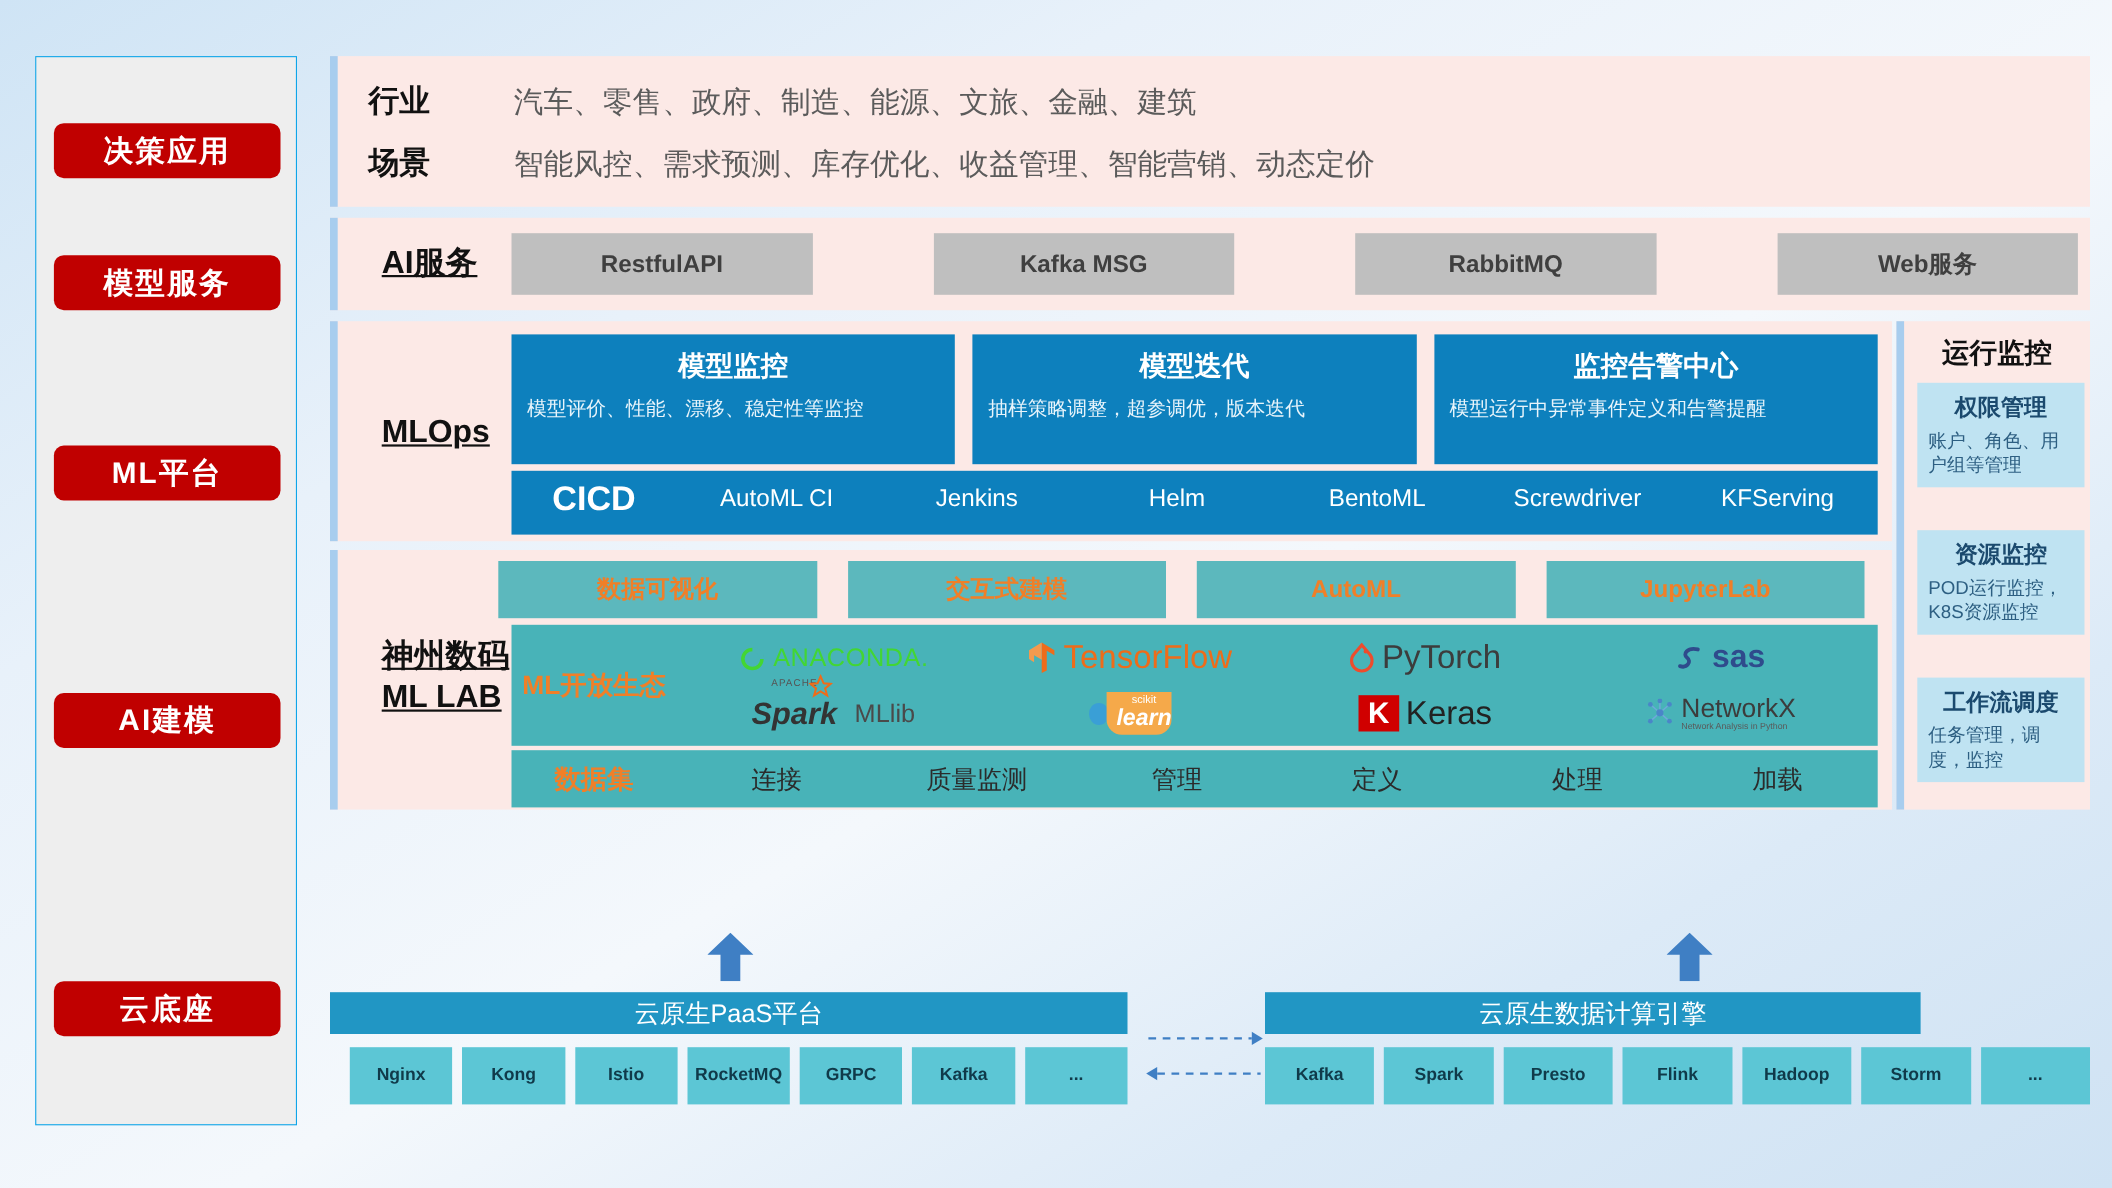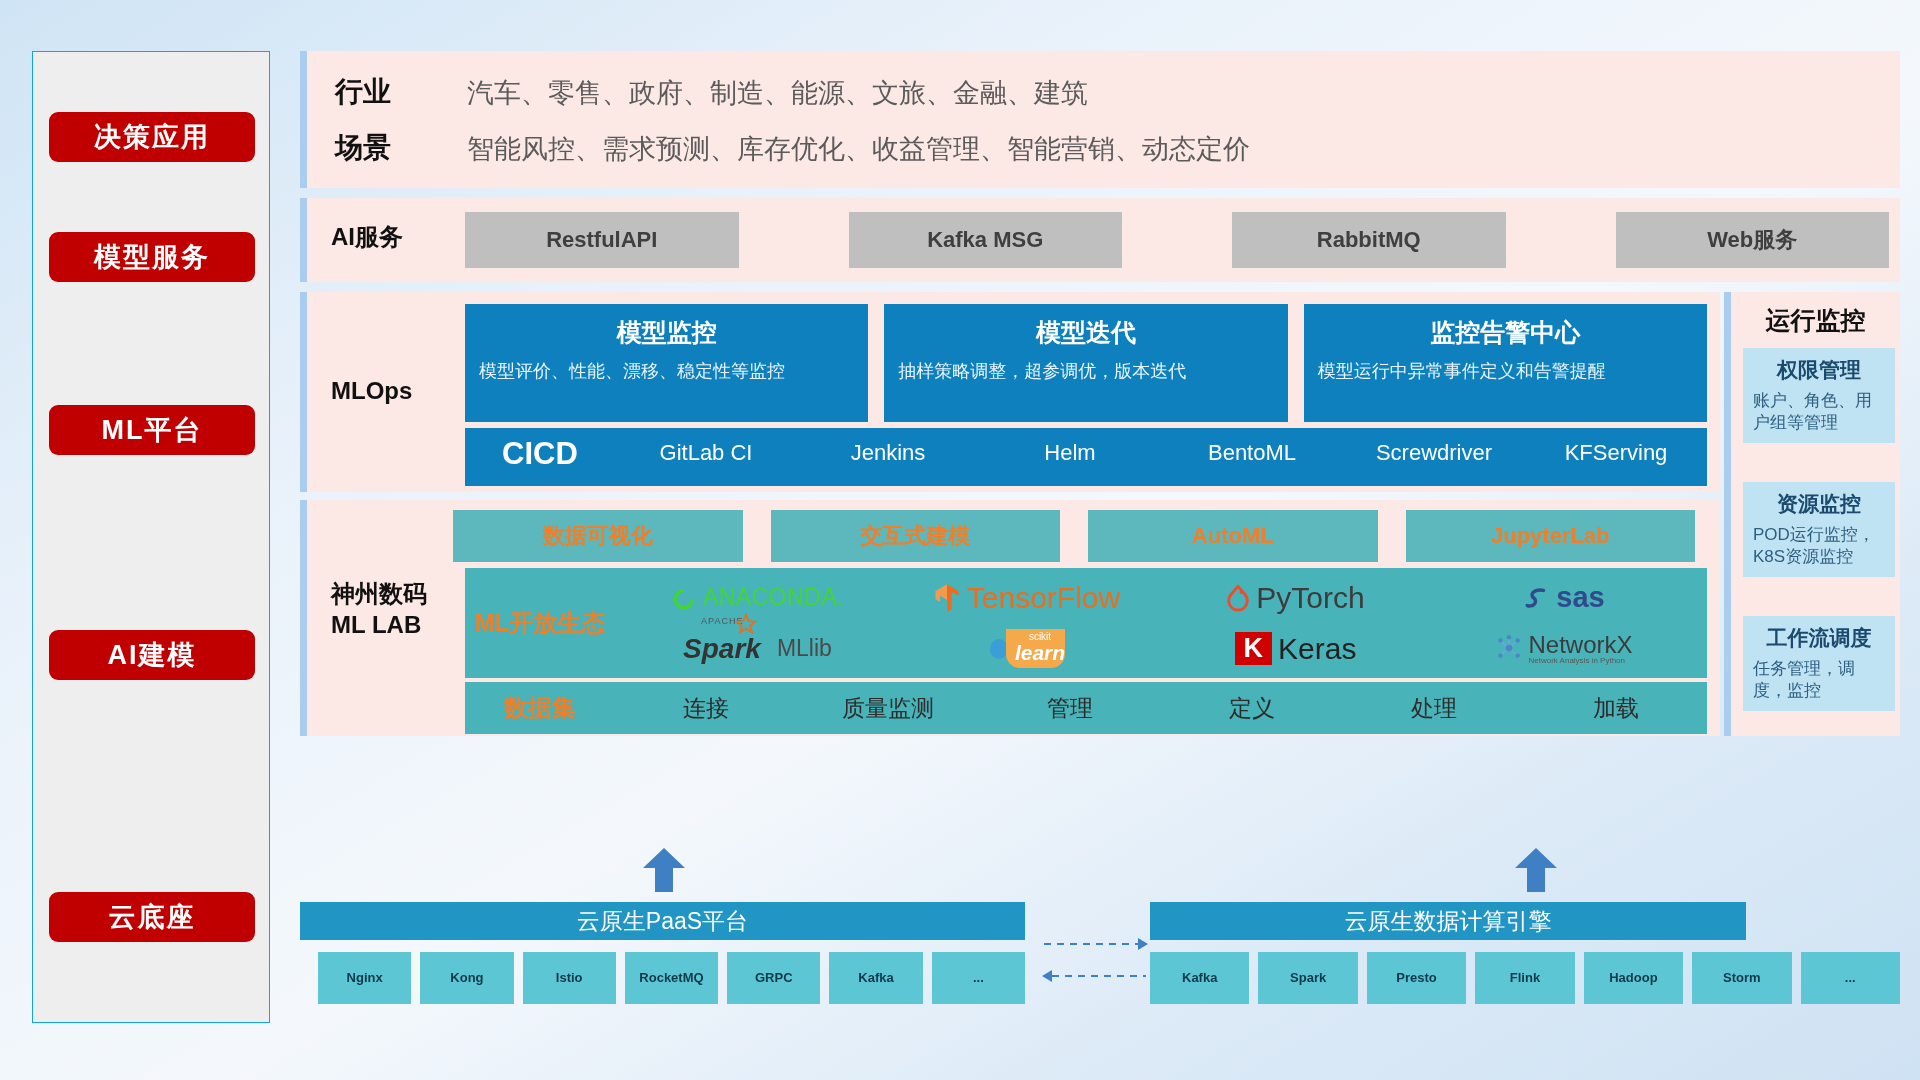--- a/index.html
+++ b/index.html
@@ -30,23 +30,24 @@
   
   #main { position: absolute; left: 300px; top: 0; width: 1600px; height: 1080px; }
 
   .band {
     position: absolute; left: 0; width: 1600px;
     background: #fce9e6;
     border-left: 7px solid #a8cdee;
   }
 
   .band-label {
-    position: absolute; left: 24px;
-    font-size: 24px; font-weight: 700; color: #111;
+    position: absolute; left: 40px;
+    font-size: 29px; font-weight: 700; color: #111;
     line-height: 1.22;
+    text-decoration: underline;
   }
 
   
   #band-industry { top: 51px; height: 137px; }
   .ind-row { position: absolute; left: 160px; font-size: 27px; color: #5b5b5b; white-space: nowrap; }
   .ind-key { position: absolute; left: 28px; font-size: 28px; font-weight: 700; color: #111; }
 
   
   #band-service { top: 198px; height: 84px; }
   #service-chips {
@@ -161,21 +162,21 @@
   }
   #paas-hdr  { left: 300px;  top: 902px; width: 725px; }
   #engine-hdr{ left: 1150px; top: 902px; width: 596px; }
 
   .cloud-row { position: absolute; top: 952px; height: 52px; display: flex; gap: 9px; }
   #paas-row   { left: 318px; width: 707px; }
   #engine-row { left: 1150px; width: 750px; }
   .cloud-chip {
     flex: 1 1 0; background: #5cc6d5;
     display: flex; align-items: center; justify-content: center;
-    text-align: center; color: #103a4a; font-size: 13px; font-weight: 700;
+    text-align: center; color: #103a4a; font-size: 16px; font-weight: 700;
     line-height: 1.1; padding: 2px; word-break: break-word;
   }
 
   
   .up-arrow { position: absolute; width: 42px; height: 44px; }
   #arrow-left  { left: 643px;  top: 848px; }
   #arrow-right { left: 1515px; top: 848px; }
   #link-arrows { position: absolute; left: 1040px; top: 930px; width: 110px; height: 60px; }
 </style>
 </head>
@@ -219,21 +220,21 @@
           <h3>模型迭代</h3>
           <p>抽样策略调整，超参调优，版本迭代</p>
         </div>
         <div class="mlops-card">
           <h3>监控告警中心</h3>
           <p>模型运行中异常事件定义和告警提醒</p>
         </div>
       </div>
     <div id="cicd-bar">
       <div class="cicd-title">CICD</div>
-    <div class="cicd-item">GitLab CI</div>
+    <div class="cicd-item">AutoML CI</div>
         <div class="cicd-item">Jenkins</div>
         <div class="cicd-item">Helm</div>
         <div class="cicd-item">BentoML</div>
         <div class="cicd-item">Screwdriver</div>
         <div class="cicd-item">KFServing</div>
       </div>
   </div>
 
   <div class="band" id="band-model">
     <div class="band-label" id="model-label">

